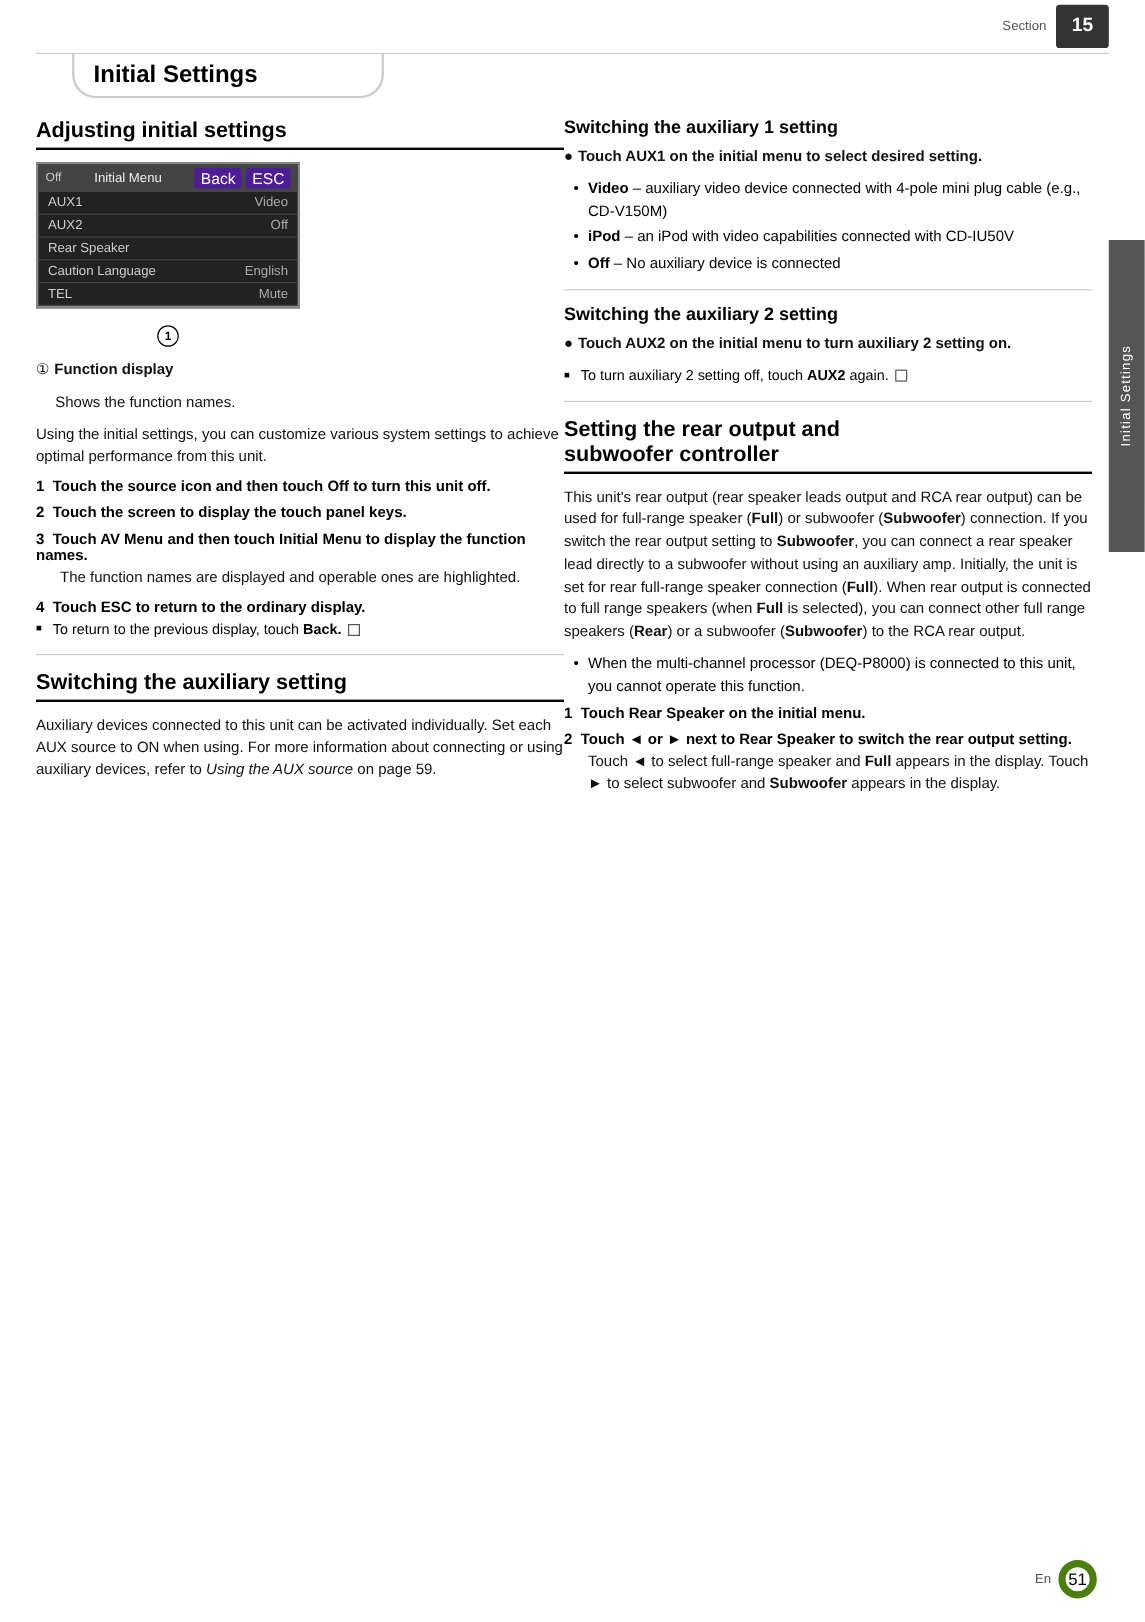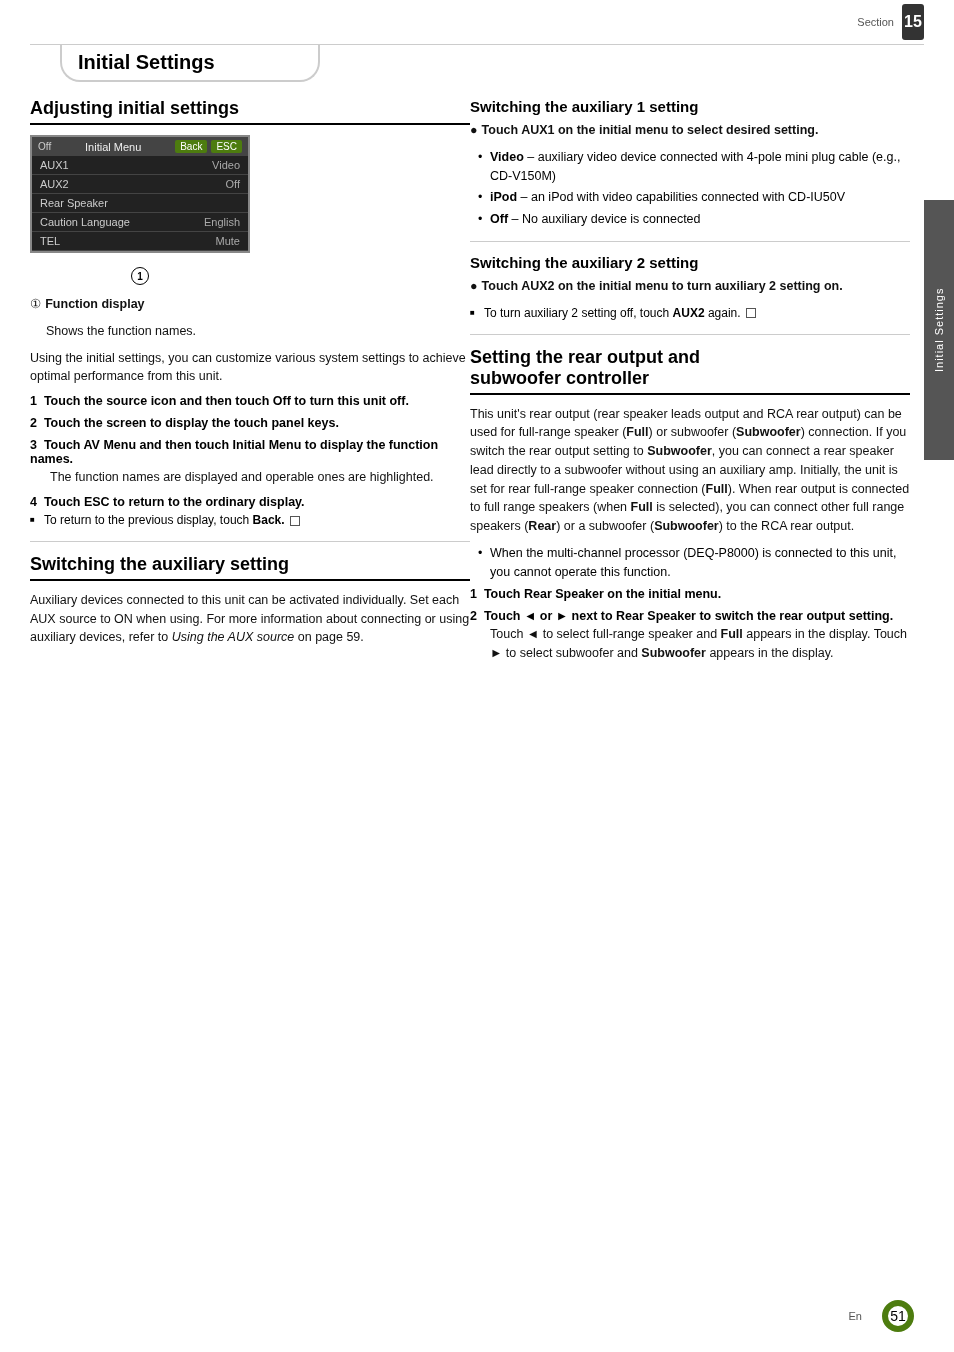--- a/index.html
+++ b/index.html
@@ -25,21 +25,21 @@
     .section-label {
       font-size: 11px;
       color: #555;
       margin-right: 8px;
     }
     .section-number-box {
       background: #333;
       color: #fff;
       font-size: 16px;
       font-weight: bold;
-      width: 22px;
+      width: 44px;
       height: 36px;
       display: flex;
       align-items: center;
       justify-content: center;
       border-radius: 3px;
     }
 
     
     .page-title-banner {
       margin: 0 30px;
@@ -129,23 +129,23 @@
     .menu-top-bar .menu-title {
       font-size: 11px;
       color: #eee;
       text-align: center;
     }
     .menu-top-bar .menu-buttons {
       display: flex;
       gap: 4px;
     }
     .menu-btn {
-      background: #4d7c0f;
+      background: #4c1d95;
       color: #fff;
-      font-size: 10px;
+      font-size: 13px;
       padding: 1px 5px;
       border-radius: 2px;
     }
     .menu-row {
       display: flex;
       justify-content: space-between;
       padding: 3px 8px;
       border-bottom: 1px solid #444;
       font-size: 11px;
       color: #ddd;
@@ -255,21 +255,21 @@
       margin: 12px 0;
     }
 
     
     .page-number-bar {
       position: absolute;
       bottom: 20px;
       right: 40px;
       display: flex;
       align-items: center;
-      gap: 20px;
+      gap: 6px;
     }
     .en-label {
       font-size: 11px;
       color: #555;
     }
     .page-number-circle {
       border: 6px solid #4d7c0f;
       border-radius: 50%;
       width: 32px;
       height: 32px;

